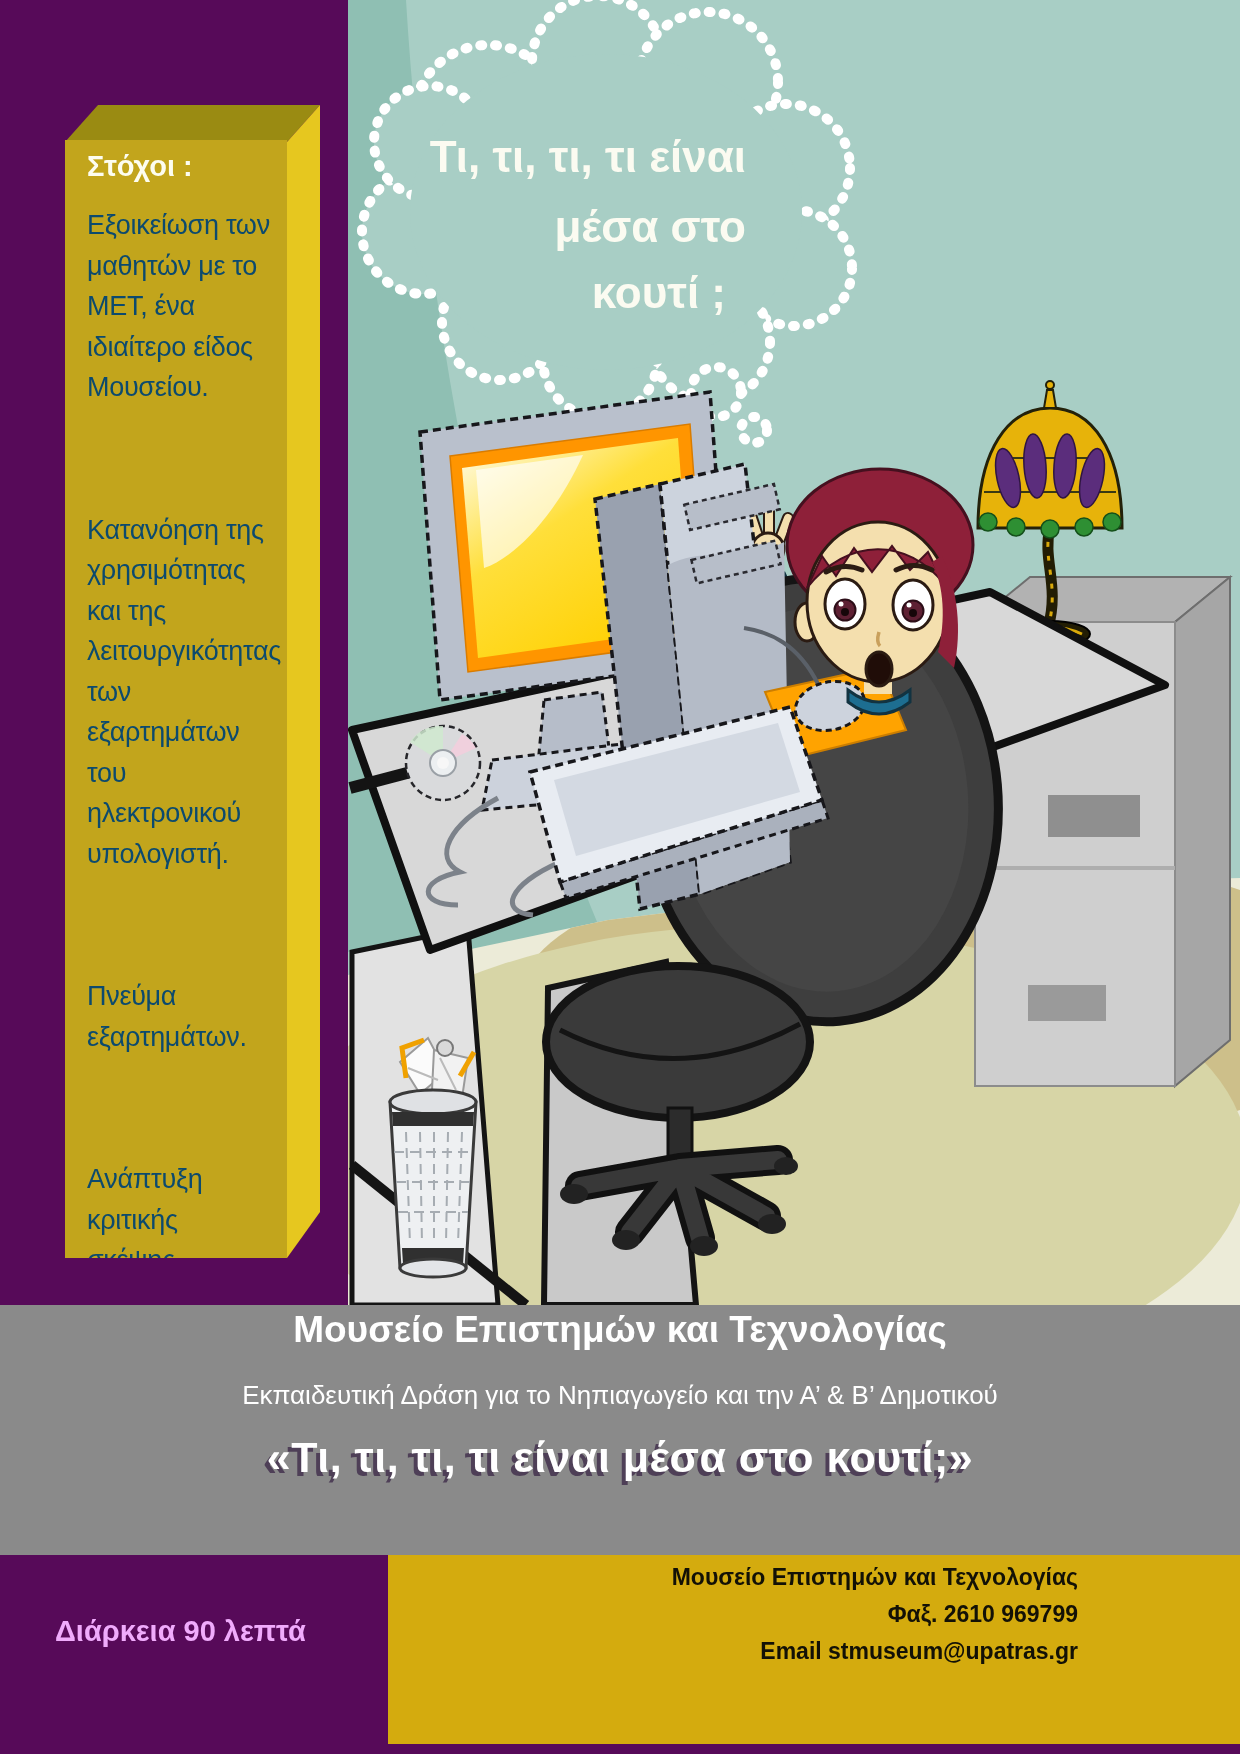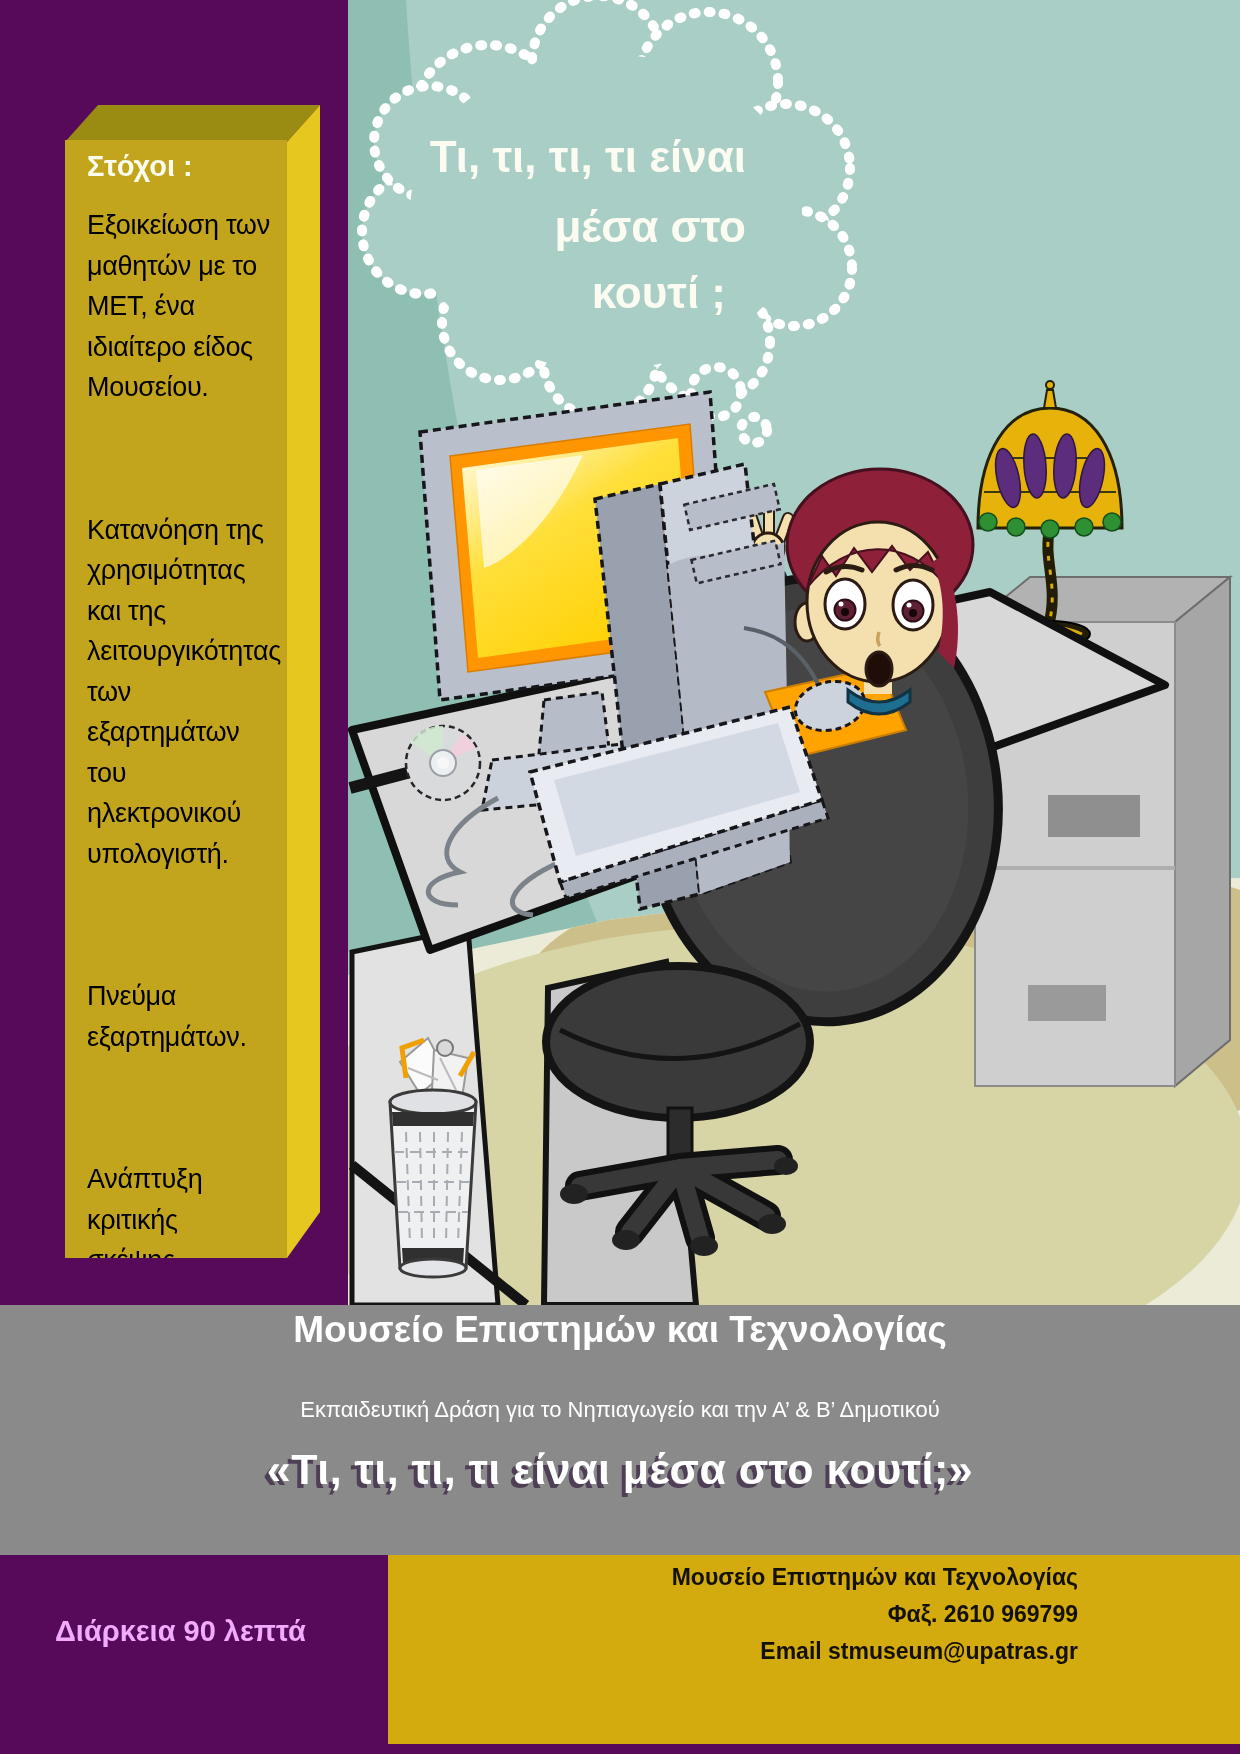--- a/index.html
+++ b/index.html
@@ -8,32 +8,32 @@
 
   
   .goals-box{position:absolute;left:57px;top:103px;width:270px;height:1158px;}
   .goals-top{position:absolute;left:0;top:0;width:270px;height:42px;background:#9a8b12;
              clip-path:polygon(41px 2px,263px 2px,230px 39px,8px 39px);}
   .goals-side{position:absolute;left:0;top:0;width:270px;height:1158px;background:#e6c71f;
               clip-path:polygon(230px 39px,263px 2px,263px 1109px,230px 1155px);}
   .goals-face{position:absolute;left:8px;top:37px;width:222px;height:1118px;background:#c2a51c;
               box-sizing:border-box;padding:8px 8px 0 22px;overflow:hidden;}
   .goals-face h2{margin:2px 0 22px 0;font-size:29px;font-weight:700;color:#fdfdf0;}
-  .goals-face p{margin:0 0 0 0;font-size:27px;line-height:1.5;color:#000000;letter-spacing:-0.3px;}
+  .goals-face p{margin:0 0 0 0;font-size:27px;line-height:1.5;color:#0c4a6e;letter-spacing:-0.3px;}
   .goals-face p + p{margin-top:102px;}
 
   
   .illu{position:absolute;left:348px;top:0;width:892px;height:1454px;}
 
   
   .banner{position:absolute;left:0;top:1305px;width:1240px;height:250px;background:#8a8a8a;
           display:flex;flex-direction:column;align-items:center;}
   .banner .t1{margin-top:4px;font-size:37px;font-weight:700;color:#fff;}
   .banner .t2{margin-top:20px;font-size:37px;font-weight:700;color:#fff;}
-  .banner .sub{margin-top:46px;font-size:22px;font-weight:400;color:#fff;}
+  .banner .sub{margin-top:29px;font-size:26px;font-weight:400;color:#fff;}
   .banner .headline{margin-top:22px;font-size:43px;font-weight:700;color:#fff;
                     text-shadow:-4px 4px 0 #4e3f57;letter-spacing:0.5px;}
 
   
   .footer{position:absolute;left:0;top:1555px;width:1240px;height:199px;}
   .footer .duration{position:absolute;left:55px;top:60px;font-size:29px;font-weight:600;color:#f0abfc;}
   .footer .gold{position:absolute;left:388px;top:0;width:852px;height:199px;background:#d4ab0e;
                 box-sizing:border-box;padding:4px 162px 0 0;text-align:right;color:#131106;}
   .footer .gold div{line-height:37px;font-size:23px;}
   .footer .gold .org{font-weight:600;}

